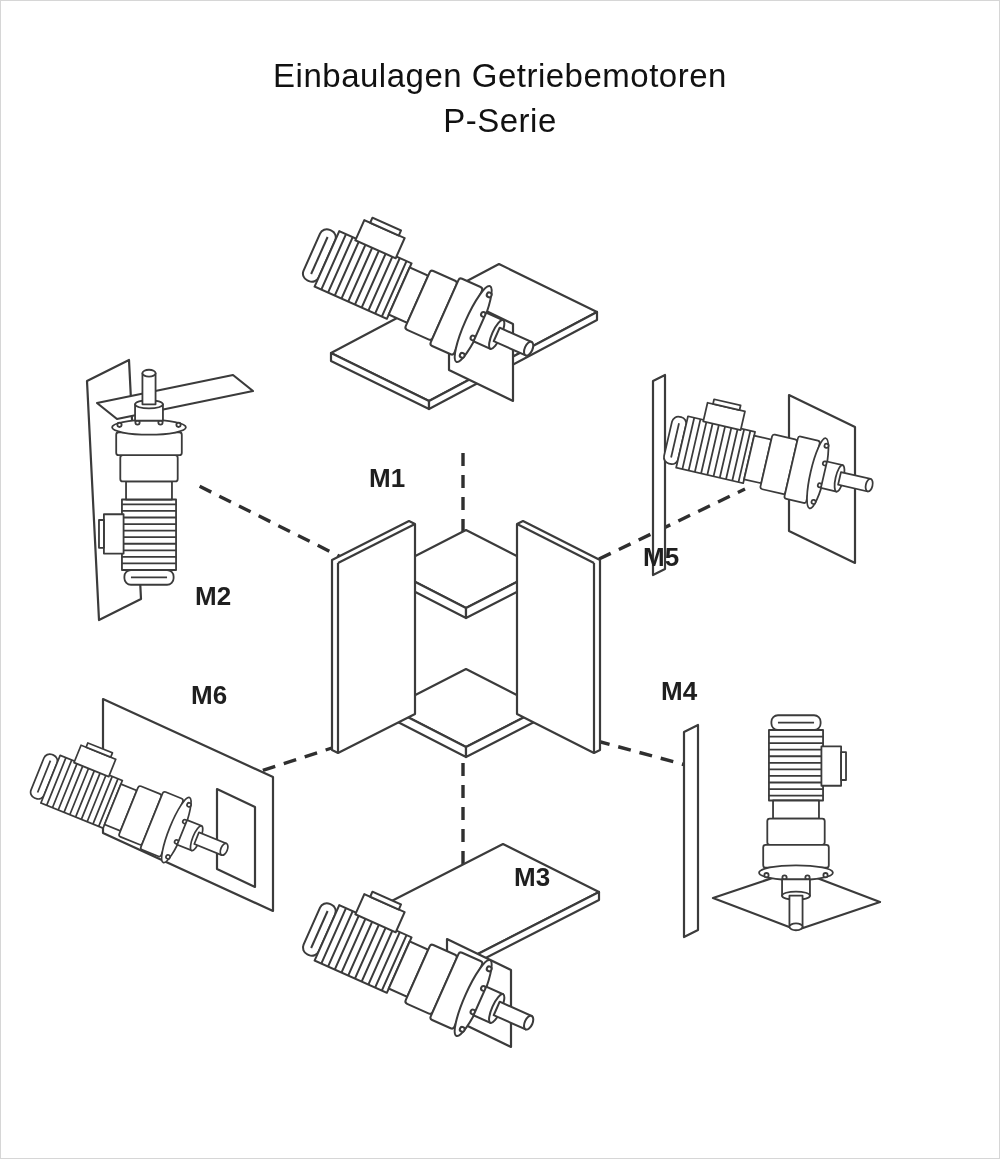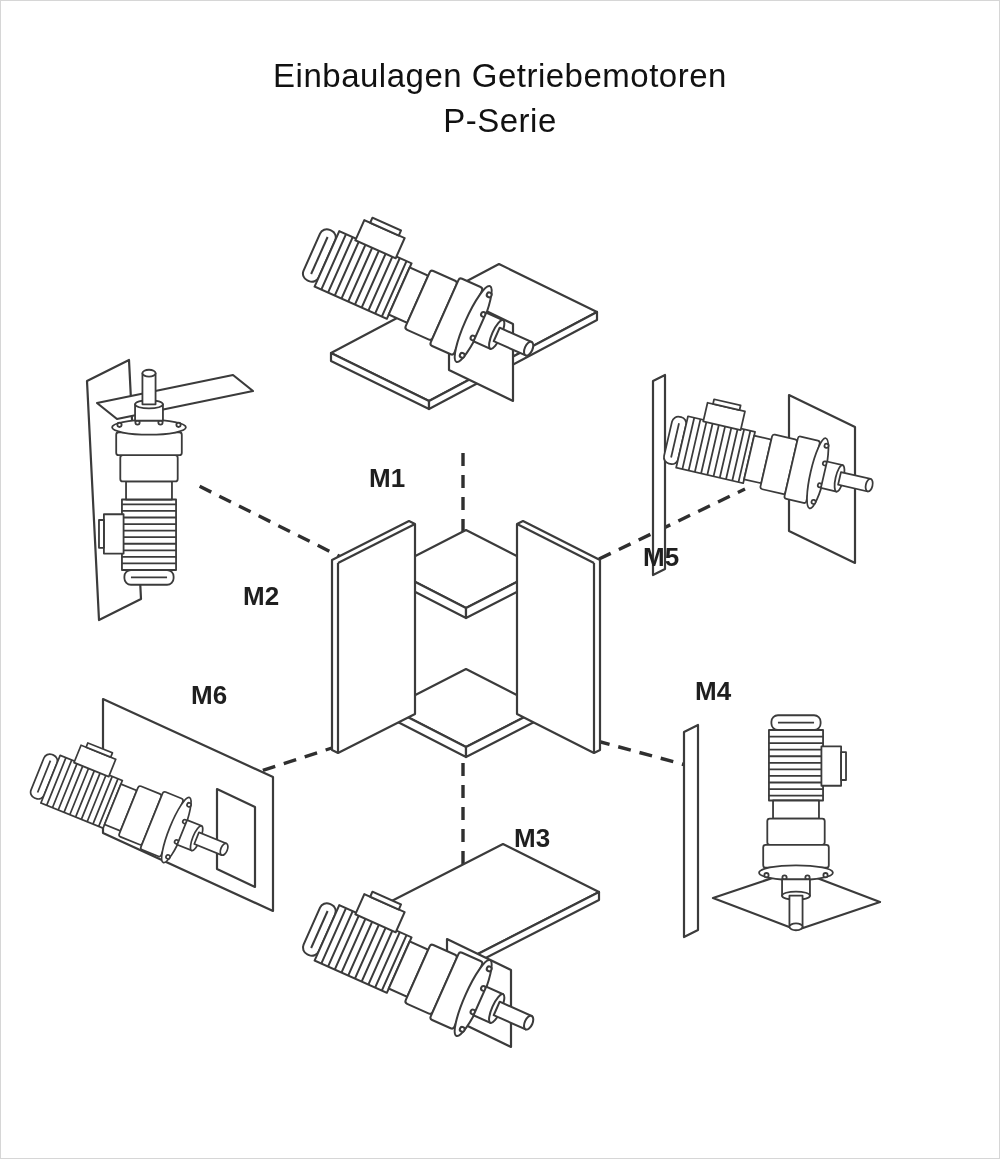--- a/index.html
+++ b/index.html
@@ -17,25 +17,25 @@
     text-align:center;color:#111;
   }
   .title-line{font-size:33px;line-height:45px;font-weight:400;letter-spacing:0.5px;}
   .diagram-svg{position:absolute;top:0;left:0;width:1000px;height:1159px;}
   .pos-label{
     position:absolute;
     font-size:26px;font-weight:700;color:#1f1f1f;
     white-space:nowrap;
   }
   #label-m1{left:368px;top:414px;margin-top:48px;}
-  #label-m2{left:194px;top:580px;margin-left:48px;}
+  #label-m2{left:194px;top:580px;}
   #label-m5{left:642px;top:541px;}
   #label-m6{left:190px;top:679px;text-align:center;}
-  #label-m4{left:694px;top:675px;}
-  #label-m3{left:513px;top:822px;text-align:right;}
+  #label-m4{left:660px;top:675px;}
+  #label-m3{left:513px;top:861px;text-align:right;}
 </style>
 </head>
 <body>
 
 <div class="page">
 
   <div class="title-block">
     <div class="title-line">Einbaulagen Getriebemotoren</div>
     <div class="title-line">P-Serie</div>
   </div>

